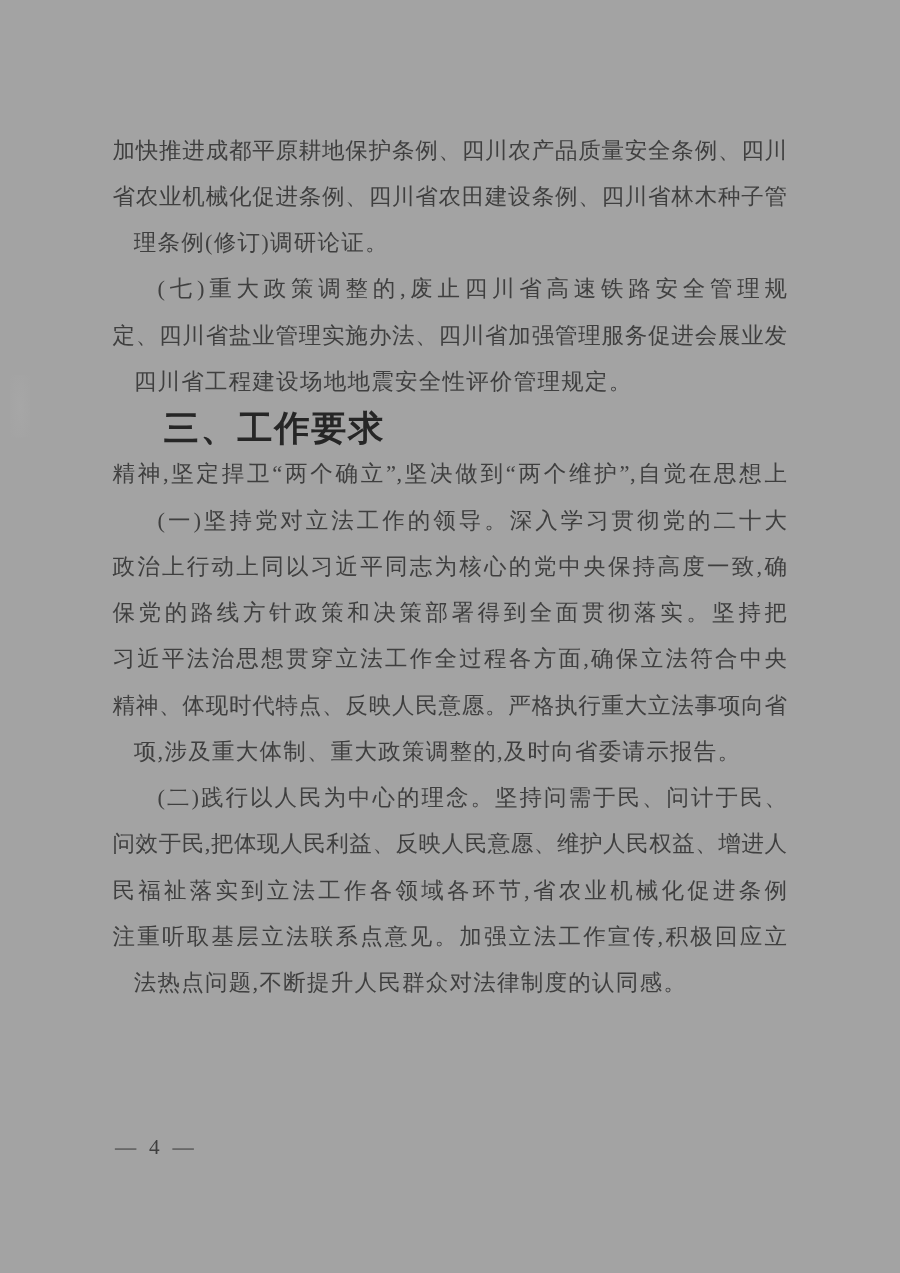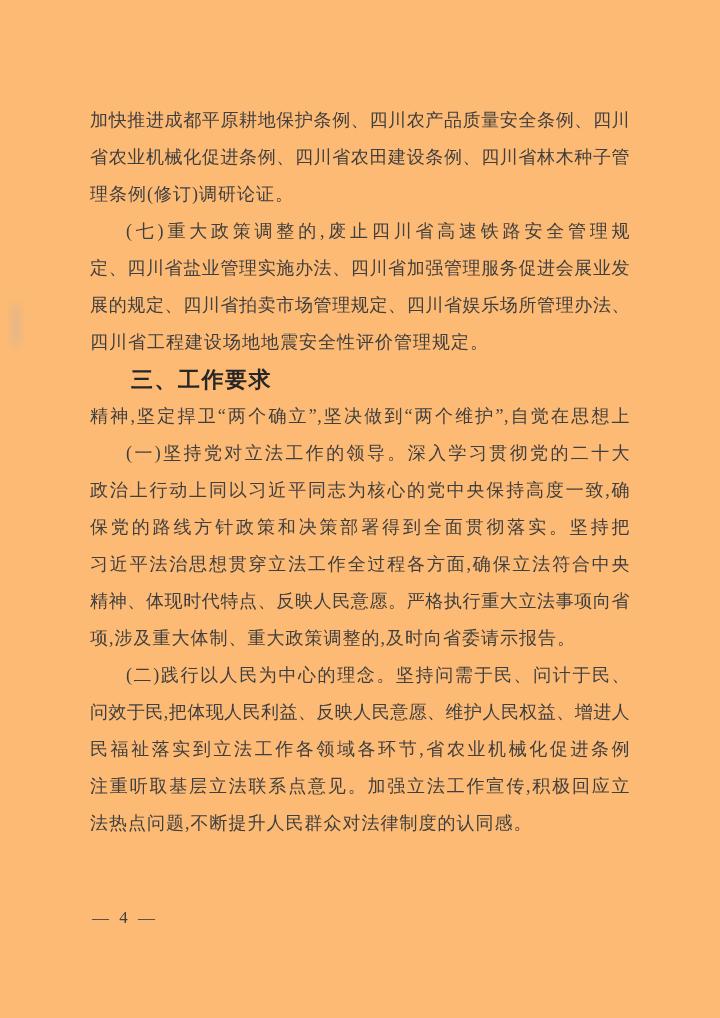--- a/index.html
+++ b/index.html
@@ -4,21 +4,21 @@
 <style>
   html, body {
     margin: 0;
     padding: 0;
     background: #ffffff;
   }
   .page {
     position: relative;
     width: 720px;
     height: 1018px;
-    background: #fdba74;
+    background: #a3a3a3;
     overflow: hidden;
     font-family: "Liberation Serif", "DejaVu Serif", serif;
   }
   
   .smudge {
     position: absolute;
     left: 8px;
     top: 300px;
     width: 16px;
     height: 50px;
@@ -37,31 +37,32 @@
     color: #3f3f3f;
     letter-spacing: 0.4px;
     text-align: justify;
     text-align-last: justify;
     white-space: nowrap;
   }
   .line.last {
     text-align: left;
     text-align-last: left;
     letter-spacing: 1px;
+    margin-left: 17px;
   }
   .line.indent {
     text-indent: 36px;
   }
   .heading {
     height: 37px;
     line-height: 37px;
     padding-left: 41px;
     font-family: Liberation Sans, sans-serif;
     font-weight: bold;
-    font-size: 22px;
+    font-size: 28px;
     letter-spacing: 1.5px;
     color: #262626;
   }
   .page-number {
     position: absolute;
     left: 92px;
     top: 899px;
     height: 37px;
     line-height: 37px;
     font-size: 17px;
@@ -73,21 +74,20 @@
 <body>
 
 <div class="page">
   <div class="smudge"></div>
   <div class="content">
       <div class="line">加快推进成都平原耕地保护条例、四川农产品质量安全条例、四川</div>
       <div class="line">省农业机械化促进条例、四川省农田建设条例、四川省林木种子管</div>
       <div class="line last">理条例(修订)调研论证。</div>
       <div class="line indent">(七)重大政策调整的,废止四川省高速铁路安全管理规</div>
       <div class="line">定、四川省盐业管理实施办法、四川省加强管理服务促进会展业发</div>
-      <div class="line">展的规定、四川省拍卖市场管理规定、四川省娱乐场所管理办法、</div>
       <div class="line last">四川省工程建设场地地震安全性评价管理规定。</div>
       <div class="heading">三、工作要求</div>
       <div class="line">精神,坚定捍卫“两个确立”,坚决做到“两个维护”,自觉在思想上</div>
       <div class="line indent">(一)坚持党对立法工作的领导。深入学习贯彻党的二十大</div>
       <div class="line">政治上行动上同以习近平同志为核心的党中央保持高度一致,确</div>
       <div class="line">保党的路线方针政策和决策部署得到全面贯彻落实。坚持把</div>
       <div class="line">习近平法治思想贯穿立法工作全过程各方面,确保立法符合中央</div>
       <div class="line">精神、体现时代特点、反映人民意愿。严格执行重大立法事项向省</div>
       <div class="line last">项,涉及重大体制、重大政策调整的,及时向省委请示报告。</div>
       <div class="line indent">(二)践行以人民为中心的理念。坚持问需于民、问计于民、</div>

